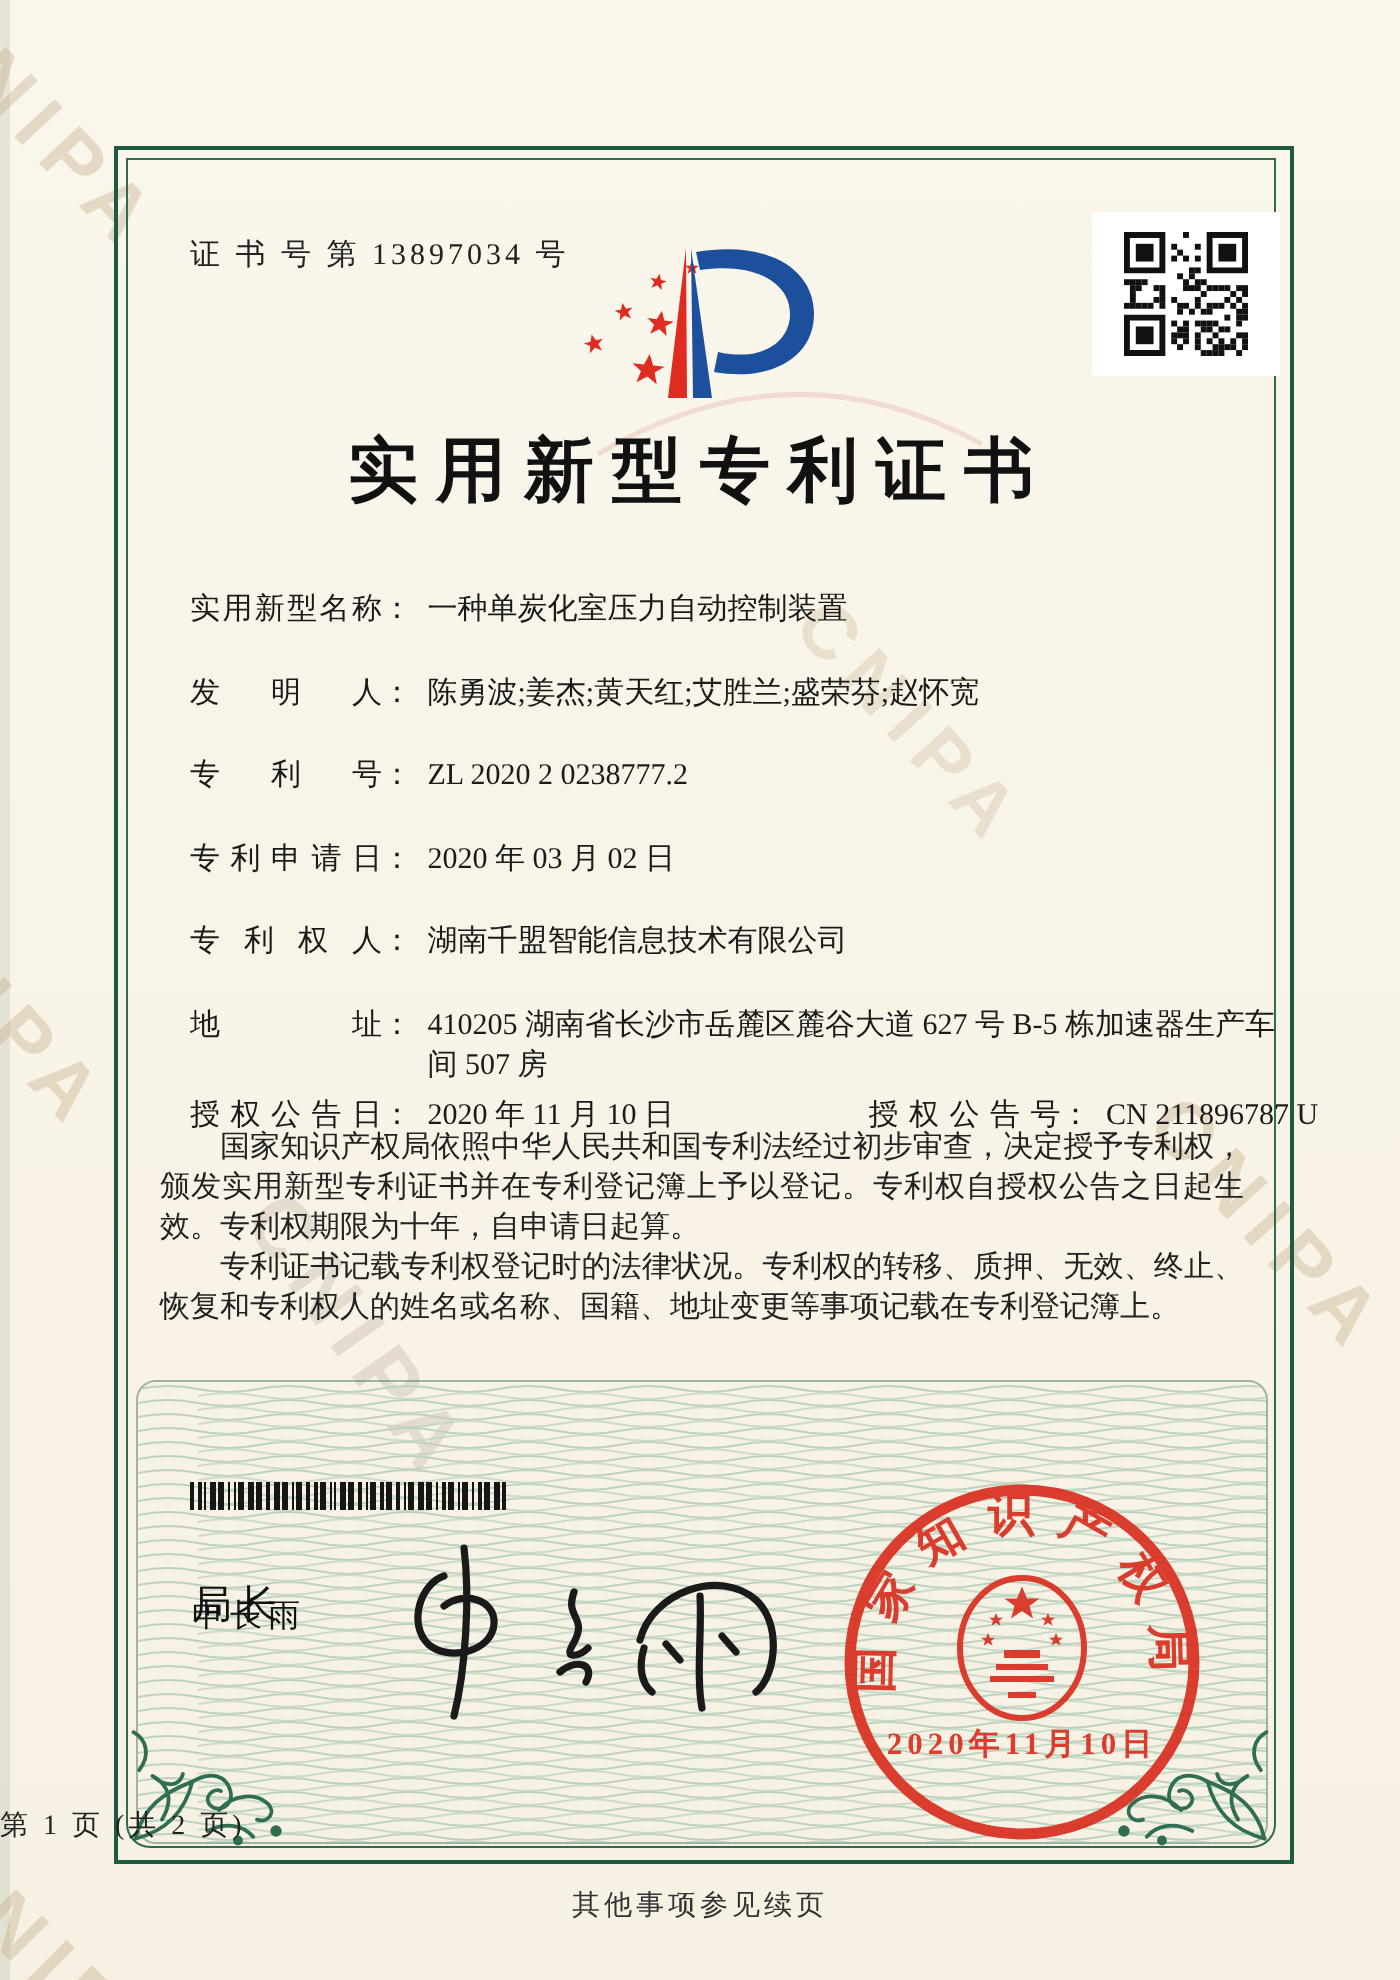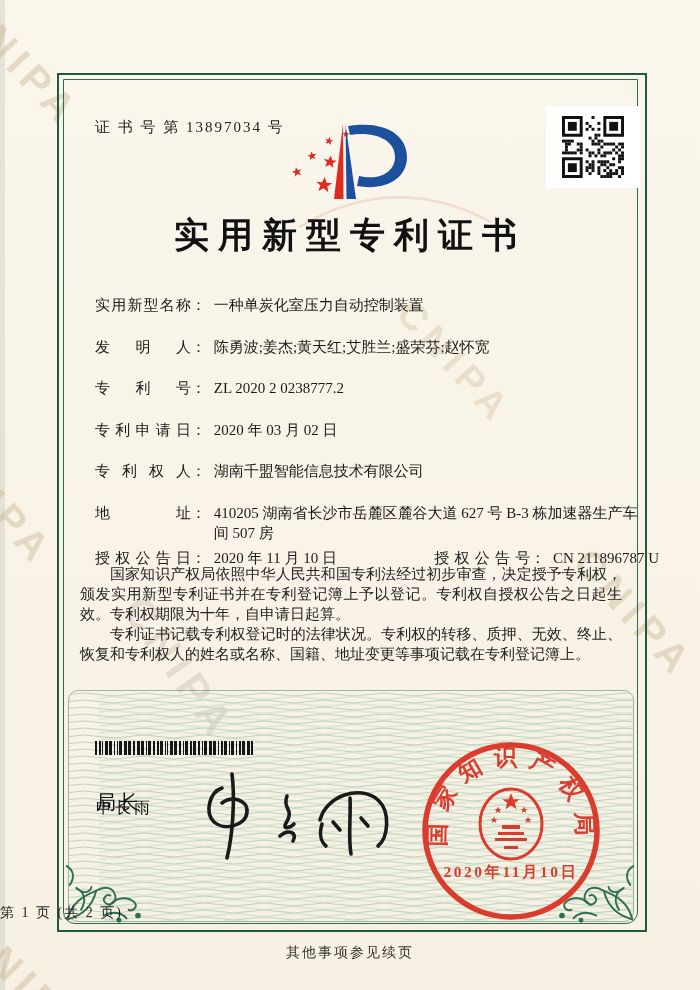--- a/index.html
+++ b/index.html
@@ -262,21 +262,21 @@
   <div class="row" style="top:420px">
     <span class="lbl">专利申请日</span><span class="colon">：</span>
     <span class="val">2020 年 03 月 02 日</span>
   </div>
   <div class="row" style="top:461px">
     <span class="lbl">专利权人</span><span class="colon">：</span>
     <span class="val">湖南千盟智能信息技术有限公司</span>
   </div>
   <div class="row" style="top:503px">
     <span class="lbl">地址</span><span class="colon">：</span>
-    <span class="val wrap">410205 湖南省长沙市岳麓区麓谷大道 627 号 B-3 栋加速器生产车间 507 房</span>
+    <span class="val wrap">410205 湖南省长沙市岳麓区麓谷大道 627 号 B-5 栋加速器生产车间 507 房</span>
   </div>
 
   <div class="grant-row">
     <span class="lbl">授权公告日</span><span class="colon">：</span>
     <span class="v1">2020 年 11 月 10 日</span>
     <span class="sp"></span>
     <span class="lbl">授权公告号</span><span class="colon">：</span>
     <span class="val">CN 211896787 U</span>
   </div>
 

